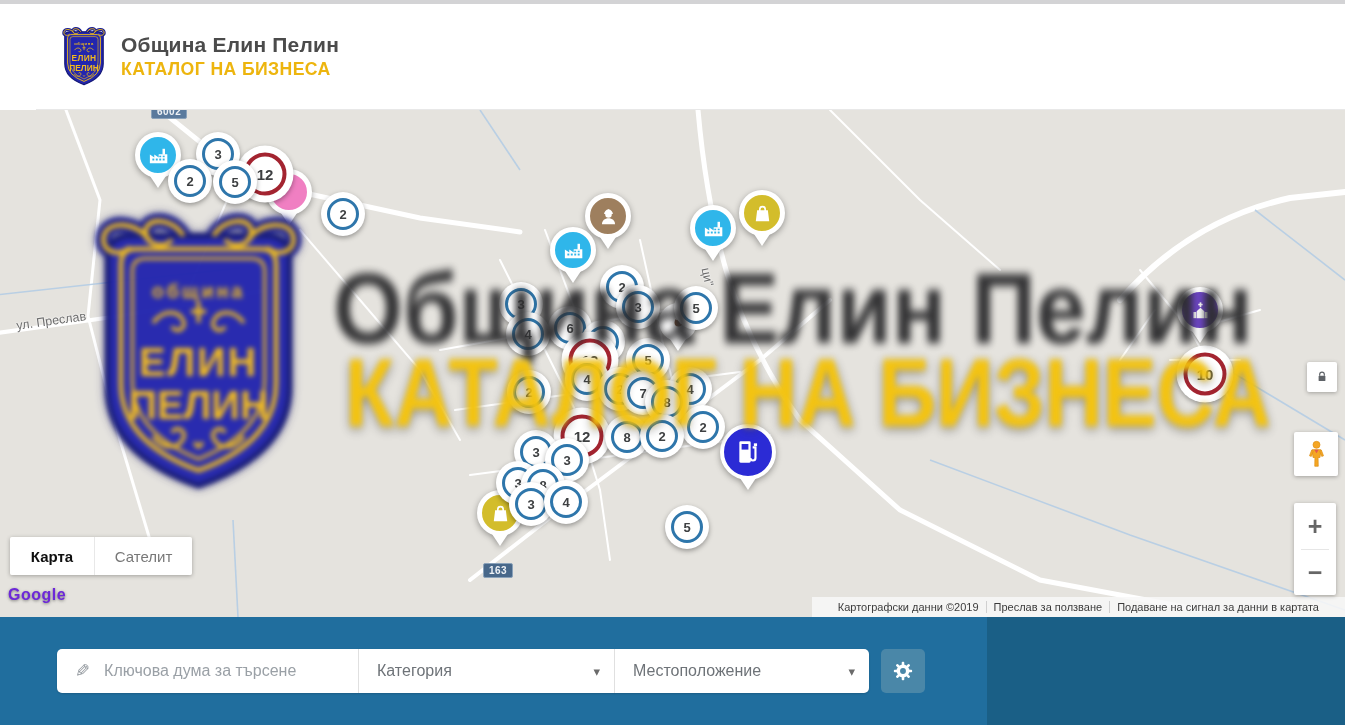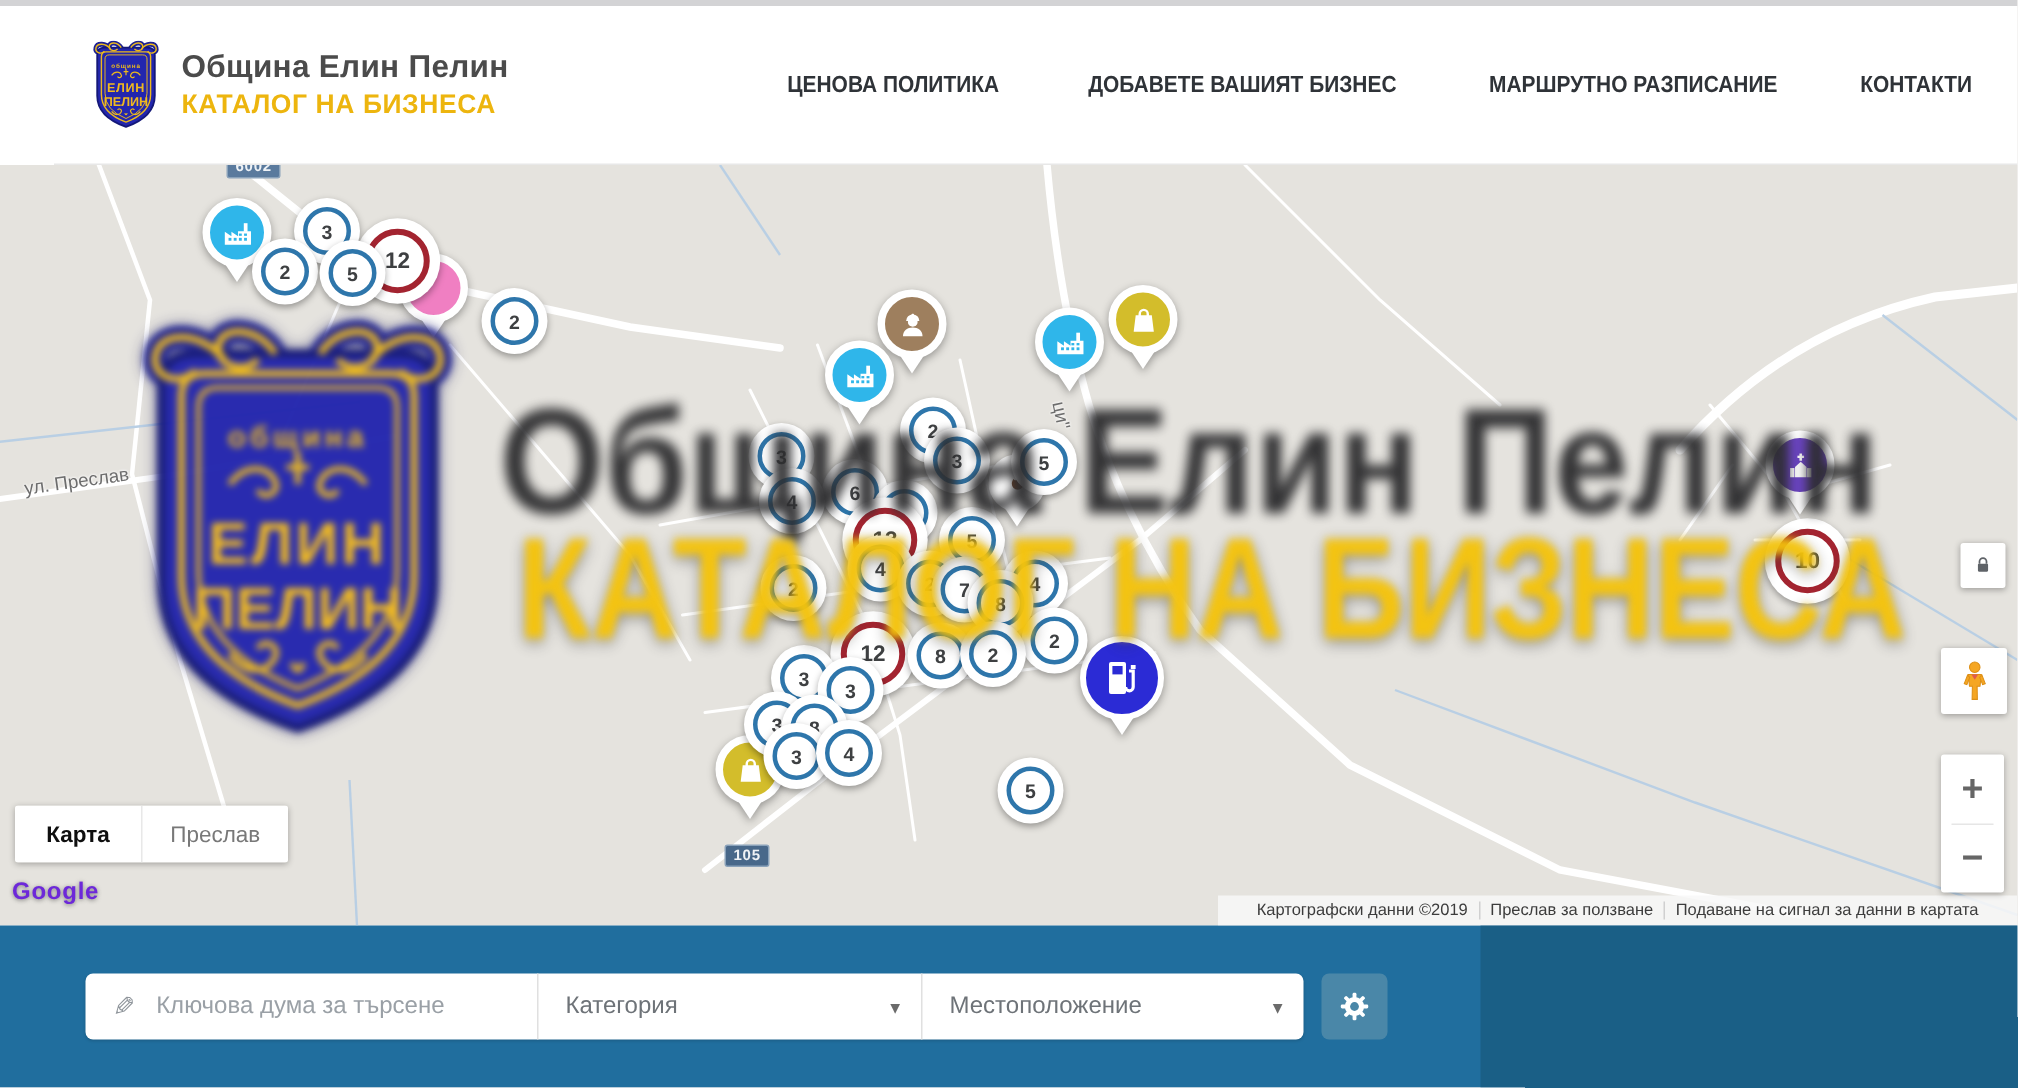--- a/index.html
+++ b/index.html
@@ -126,26 +126,20 @@
   <header>
     <div class="brand">
       <svg class="crest-sm">
           <use href="#crest"></use>
         </svg>
       <div class="brand-text">
         <div class="brand-title">Община Елин Пелин</div>
         <div class="brand-sub">КАТАЛОГ НА БИЗНЕСА</div>
       </div>
     </div>
-    <nav>
-      <a>ЦЕНОВА ПОЛИТИКА</a>
-      <a>ДОБАВЕТЕ ВАШИЯТ БИЗНЕС</a>
-      <a>МАРШРУТНО РАЗПИСАНИЕ</a>
-      <a>КОНТАКТИ</a>
-    </nav>
   </header>
 
   <div class="map">
     <svg class="roads" width="1345" height="507" viewBox="0 0 1345 507">
       <g stroke="#ffffff" fill="none" stroke-linecap="round">
         <path stroke-width="5" d="M148 -10 L220 48 L300 82 L420 108 L520 122"></path>
         <path stroke-width="4" d="M-10 224 L120 206 L262 181"></path>
         <path stroke-width="3" d="M66 0 L100 90 L88 206 L120 330 L150 430"></path>
         <path stroke-width="2" d="M240 60 L210 130 L180 200"></path>
         <path stroke-width="5" d="M698 0 Q706 90 726 160 Q750 240 800 310 L900 400 L1040 470 L1200 500"></path>
@@ -168,21 +162,21 @@
         <path d="M1255 100 L1345 170"></path>
         <path d="M233 410 L238 507"></path>
         <path d="M480 0 L520 60"></path>
       </g>
     </svg>
 
     <span class="street-label sl-0">ул. Преслав</span>
     <span class="street-label sl-1">бул. „Новосел</span>
     <span class="street-label sl-2">ци"</span>
     <span class="road-badge rb-0">6002</span>
-    <span class="road-badge rb-1">105</span>
+    <span class="road-badge rb-1">163</span>
 
     <div id="markers">
         <div class="pin" style="left: 289px; top: 115px;">
           <div class="pin-disc" style="background:#f07fc2;color:#f07fc2"></div>
           <div class="pin-tail"></div>
         </div>
         <div class="pin" style="left: 158px; top: 78px;">
           <div class="pin-disc" style="background:#2fb6ea;color:#2fb6ea">
             <svg viewBox="0 0 24 24">
               <rect x="16.2" y="5" width="2.6" height="6" fill="#fff"></rect>
@@ -394,21 +388,21 @@
     <div class="wm">
       <svg class="wm-crest">
           <use href="#crest"></use>
         </svg>
       <div class="wm-line1">Община Елин Пелин</div>
       <div class="wm-line2">КАТАЛОГ НА БИЗНЕСА</div>
     </div>
 
     <div class="map-type">
       <div class="mt mt-map">Карта</div>
-      <div class="mt mt-sat">Преслав</div>
+      <div class="mt mt-sat">Сателит</div>
     </div>
 
     <div class="google-logo">Google</div>
 
     <div class="attribution">
       <span>Картографски данни ©2019</span>
       <span>Преслав за ползване</span>
       <span>Подаване на сигнал за данни в картата</span>
     </div>
 

